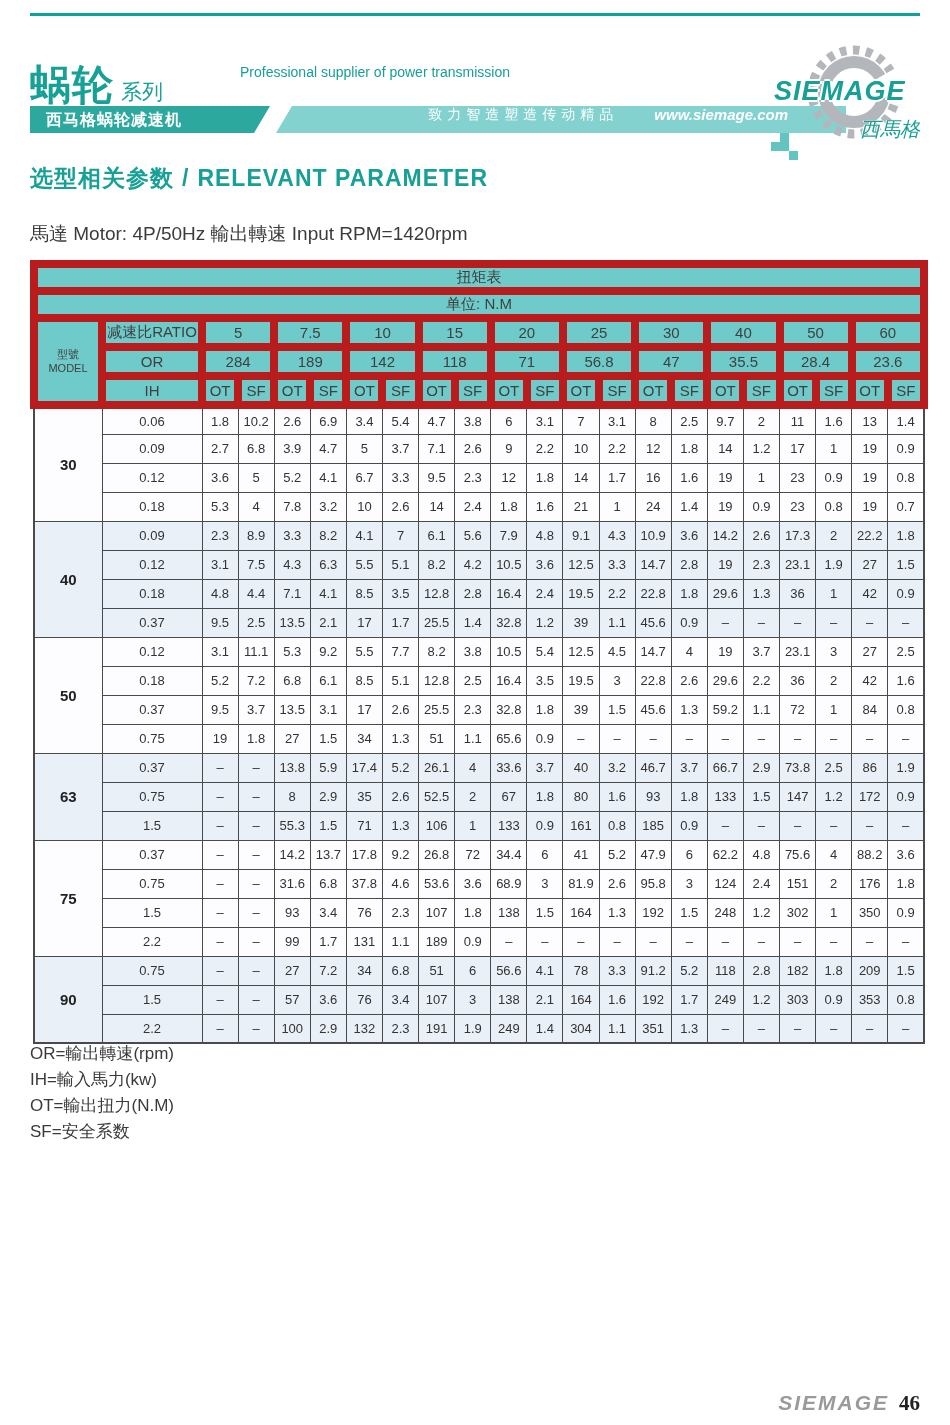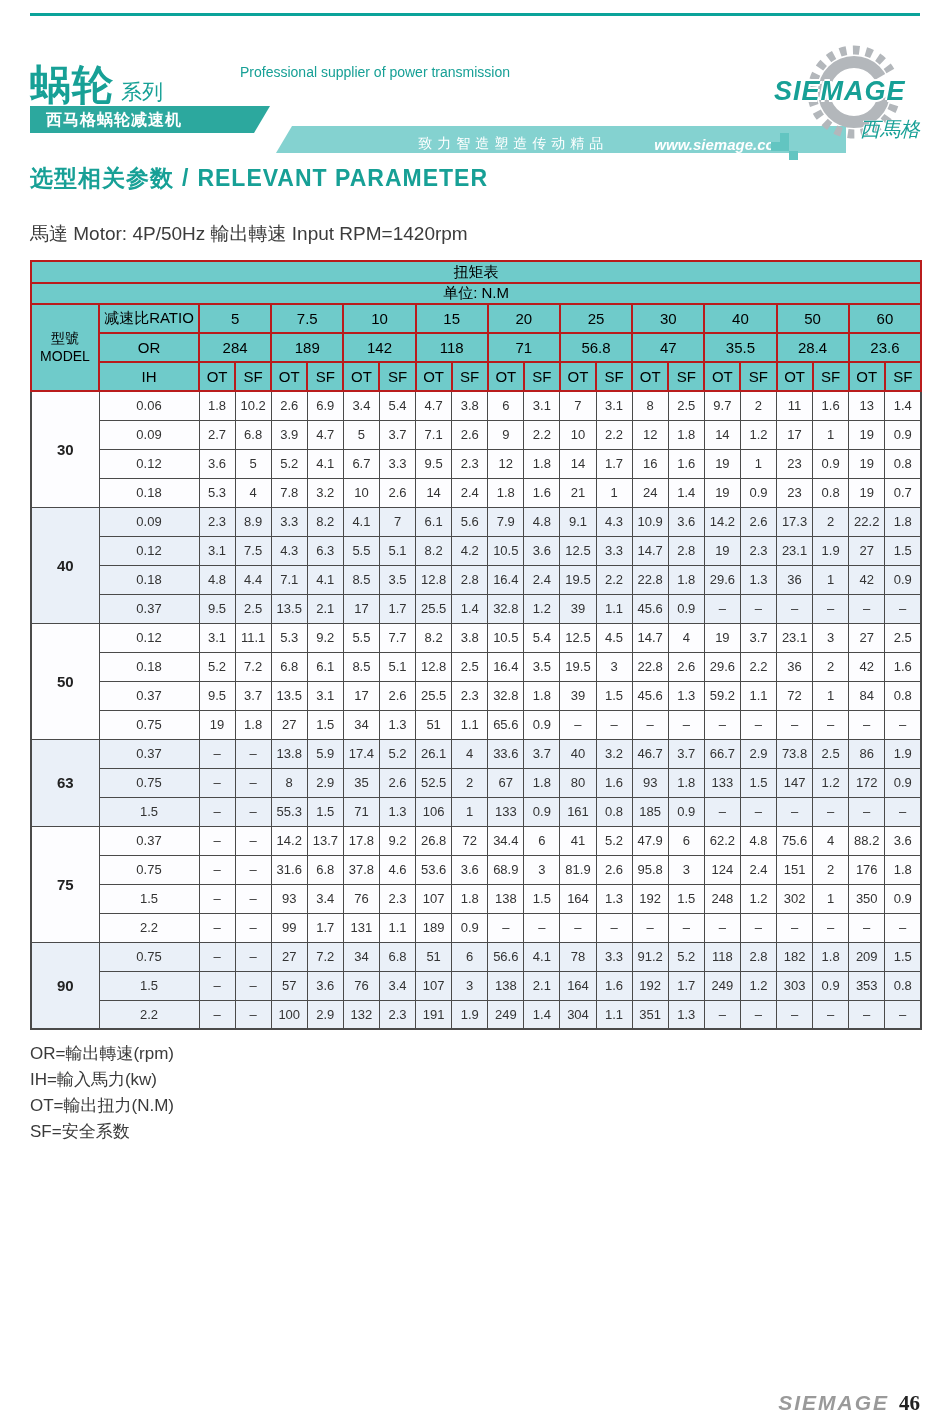--- a/index.html
+++ b/index.html
@@ -14,42 +14,42 @@
   .series .big{font-size:41px;font-weight:bold;letter-spacing:1px;}
   .series .small{font-size:21px;}
   .tagline{position:absolute;left:240px;top:60px;color:#17a096;}
   .tagline .cn{font-size:17px;font-weight:bold;letter-spacing:1px;}
   .tagline .en{font-size:14px;margin-top:4px;}
   .bar-dark{position:absolute;left:30px;top:106px;width:240px;height:27px;background:#2ca89e;
     clip-path:polygon(0 0,100% 0,calc(100% - 16px) 100%,0 100%);
     color:#fff;font-size:16px;font-weight:bold;line-height:27px;padding-left:16px;box-sizing:border-box;z-index:2;letter-spacing:1px;}
   .bar-light{position:absolute;left:276px;top:106px;width:570px;height:27px;background:#84d2d0;
     clip-path:polygon(16px 0,100% 0,100% 100%,0 100%);
-    display:flex;align-items:flex-end;justify-content:flex-end;gap:46px;padding-right:58px;box-sizing:border-box;color:#fff;margin-top:20px;}
+    display:flex;align-items:flex-start;justify-content:flex-end;gap:36px;padding-right:58px;box-sizing:border-box;color:#fff;}
   .bar-light .slogan{font-size:14px;letter-spacing:5px;}
   .bar-light .site{font-size:15px;font-weight:bold;font-style:italic;}
   .logo{position:absolute;right:16px;top:40px;width:160px;height:104px;}
   .logo .gear{position:absolute;left:28px;top:0;}
   .logo .brand{position:absolute;left:0px;top:36px;font-size:27px;font-weight:bold;font-style:italic;color:#17a096;letter-spacing:1px;z-index:2;
     text-shadow:2px 0 0 #fff,-2px 0 0 #fff,0 2px 0 #fff,0 -2px 0 #fff;}
   .logo .brand-cn{position:absolute;left:86px;top:76px;font-size:20px;font-style:italic;color:#17a096;font-family:"Liberation Serif","DejaVu Serif",serif;z-index:2;
     text-shadow:1px 0 0 #fff,-1px 0 0 #fff;}
   .logo .stairs{position:absolute;left:6px;bottom:2px;width:9px;height:9px;background:#62c5c1;
     box-shadow:-9px 9px 0 #62c5c1,0 9px 0 #62c5c1,9px 18px 0 #62c5c1;z-index:1;}
 
   
   .page-title{position:absolute;left:30px;top:163px;font-size:23px;font-weight:bold;color:#17a096;letter-spacing:1px;}
   .page-title .sep{margin:0 8px;}
   .motor-line{position:absolute;left:30px;top:221px;font-size:19px;color:#3c3c3c;}
 
   
   .tbl-wrap{position:absolute;left:30px;top:260px;}
   table{border-collapse:collapse;table-layout:fixed;width:890px;border:2px solid #4a4a4a;}
-  thead td{background:#6fcbca;color:#000000;border:2px solid #b91c1c;font-size:15px;text-align:center;padding:0;}
-  thead .model-h{white-space:pre-line;font-size:14px;line-height:1.25;margin-top:27px;}
+  thead td{background:#6fcbca;color:#404040;border:8px solid #b91c1c;font-size:15px;text-align:center;padding:0;}
+  thead .model-h{white-space:pre-line;font-size:11px;line-height:1.25;margin-top:27px;}
   tbody td{border:1px solid #4a4a4a;font-size:13px;color:#333;text-align:center;padding:0;background:#fdfdff;}
   tbody tr.alt td{background:#eaf0f8;}
   tbody td.mc{font-weight:bold;font-size:15px;color:#222;}
 
   
   .legend{position:absolute;left:30px;top:1041px;font-size:17px;color:#3a3a3a;}
   .legend div{height:26px;line-height:26px;}
   .page-footer{position:absolute;right:30px;top:1391px;display:flex;align-items:baseline;gap:10px;}
   .page-footer .f-logo{font-size:21px;font-weight:bold;font-style:italic;color:#9a9a9a;letter-spacing:2px;}
   .page-footer .f-num{font-size:21px;font-weight:bold;color:#222;font-family:Liberation Serif, serif;}

